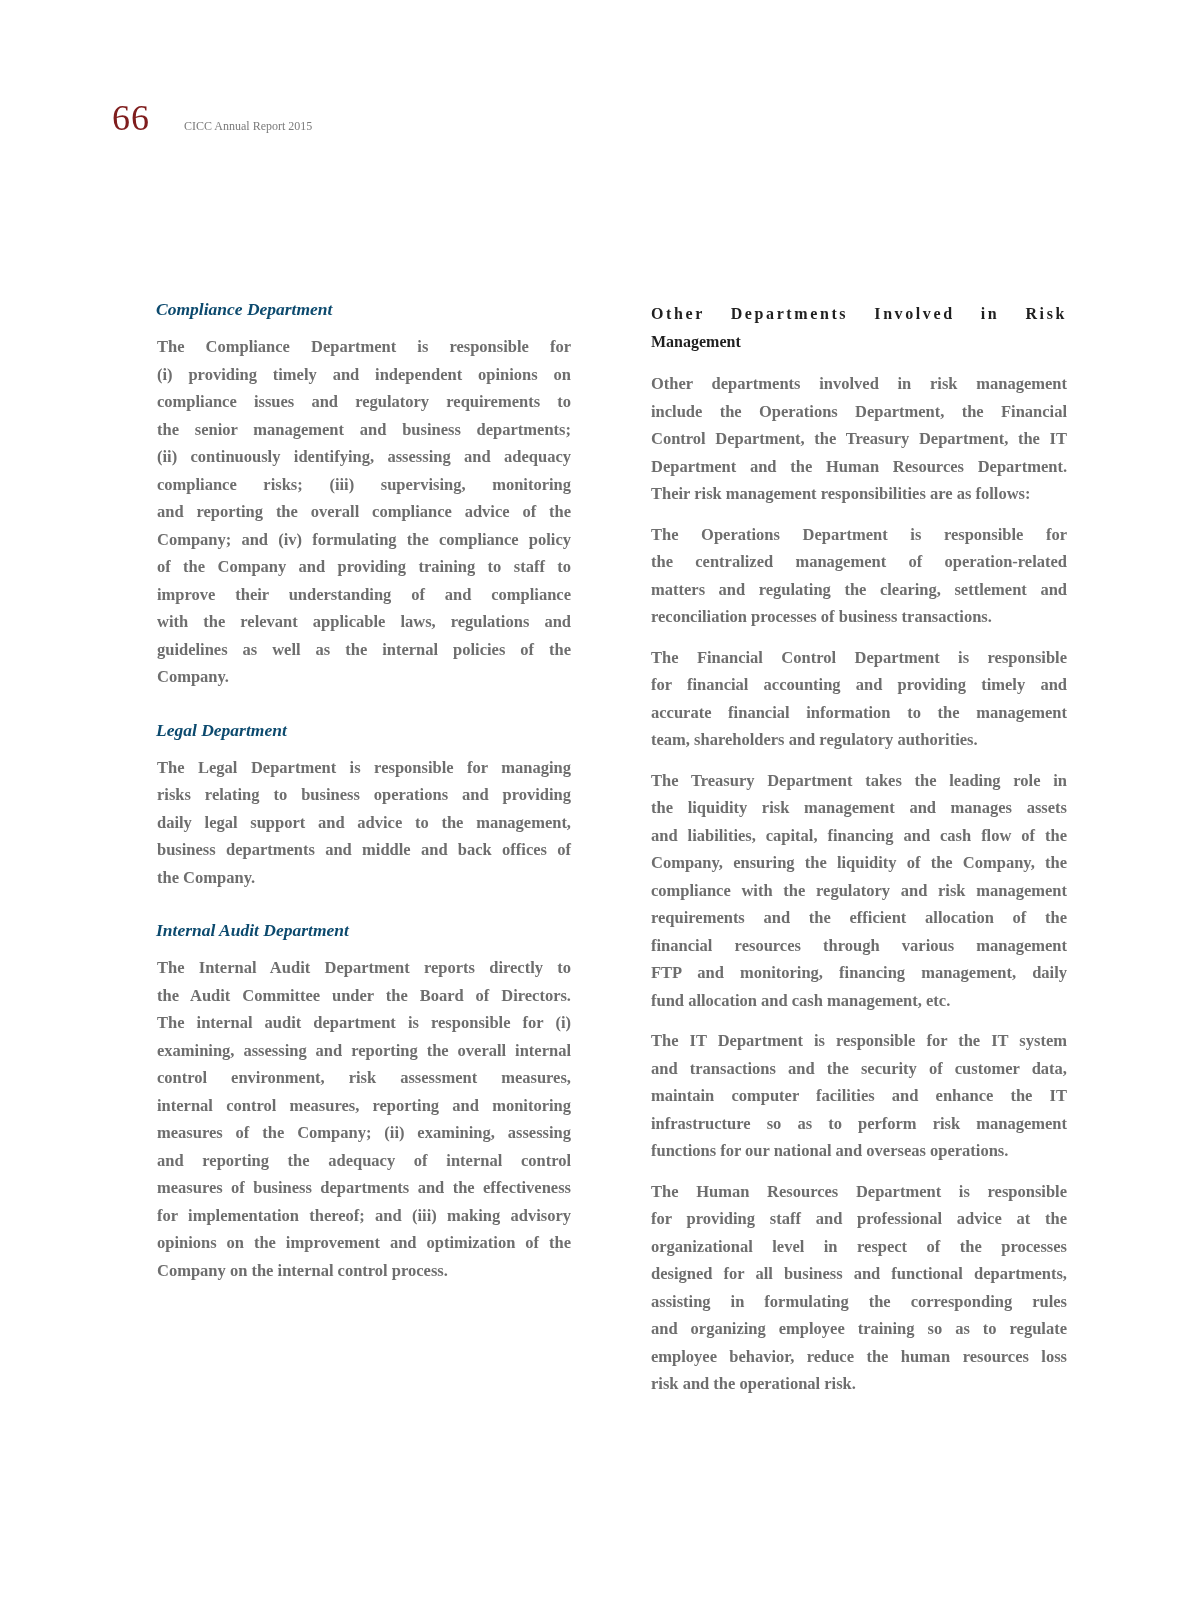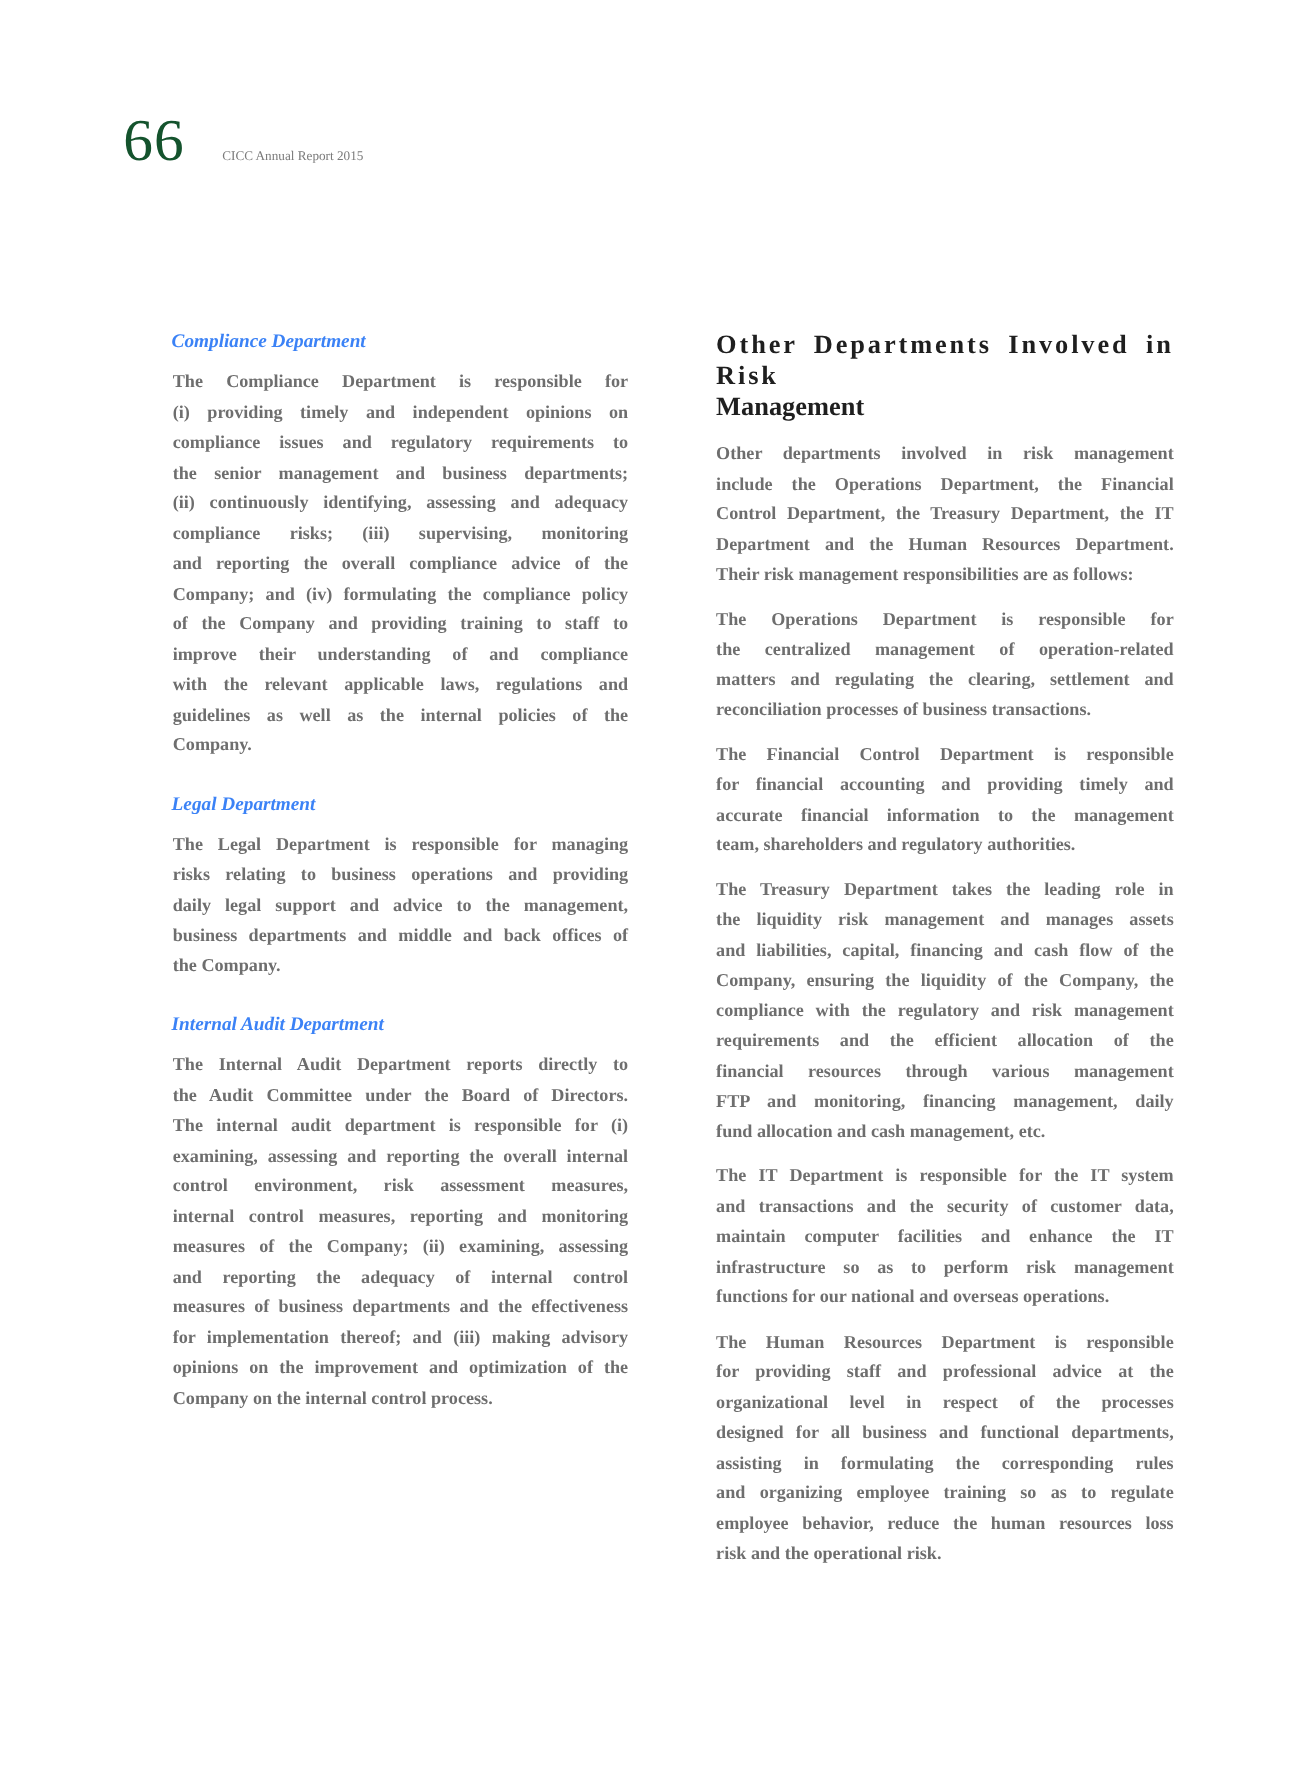--- a/index.html
+++ b/index.html
@@ -15,47 +15,47 @@
       font-family: "Liberation Serif", "DejaVu Serif", serif;
     }
     .page-header {
       position: absolute;
       left: 112px;
       top: 100px;
       display: flex;
       align-items: baseline;
     }
     .page-number {
-      font-size: 54px;
-      color: #14532d;
+      font-size: 36px;
+      color: #7f1d1d;
       line-height: 1;
       letter-spacing: 1px;
     }
     .report-title {
       margin-left: 34px;
       font-size: 12px;
       color: #7a7a7a;
     }
     .column {
       position: absolute;
       width: 414px;
     }
     .col-left { left: 157px; top: 298px; }
     .col-right { left: 651px; top: 300px; width: 416px; }
 
     .sub-heading {
       font-style: italic;
       font-size: 17.5px;
-      color: #3b82f6;
+      color: #0c4a6e;
       margin: 0 0 13px -1px;
       line-height: 22px;
     }
     .section-heading {
       font-weight: bold;
-      font-size: 24px;
+      font-size: 16px;
       color: #1f1f1f;
       line-height: 28px;
       margin: 0 0 14px 0;
     }
     .section-heading .line1 {
       display: block;
       letter-spacing: 2.6px;
       text-align: justify;
       text-align-last: justify;
     }

